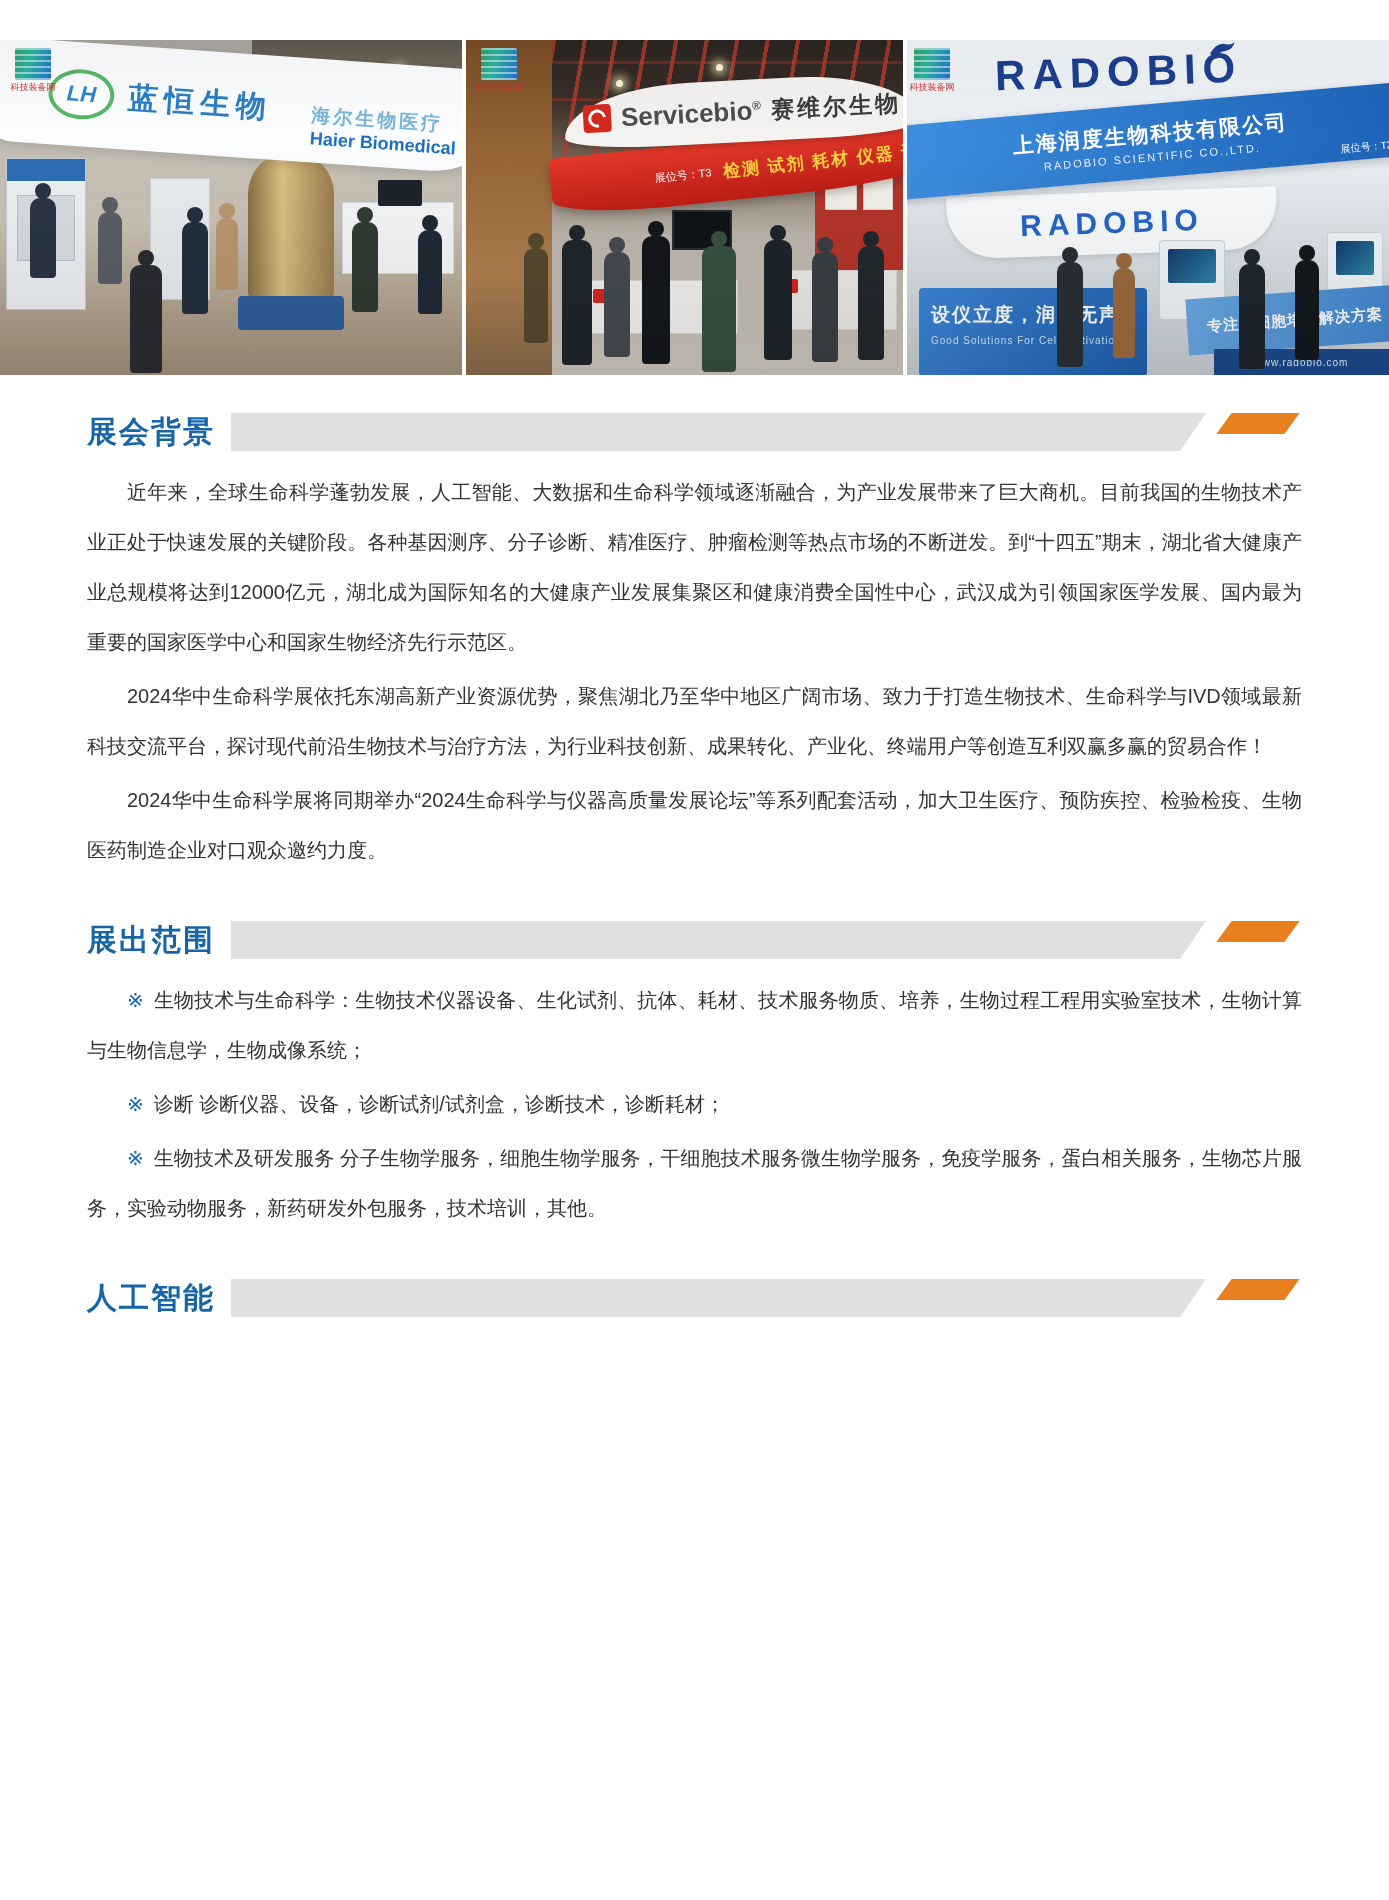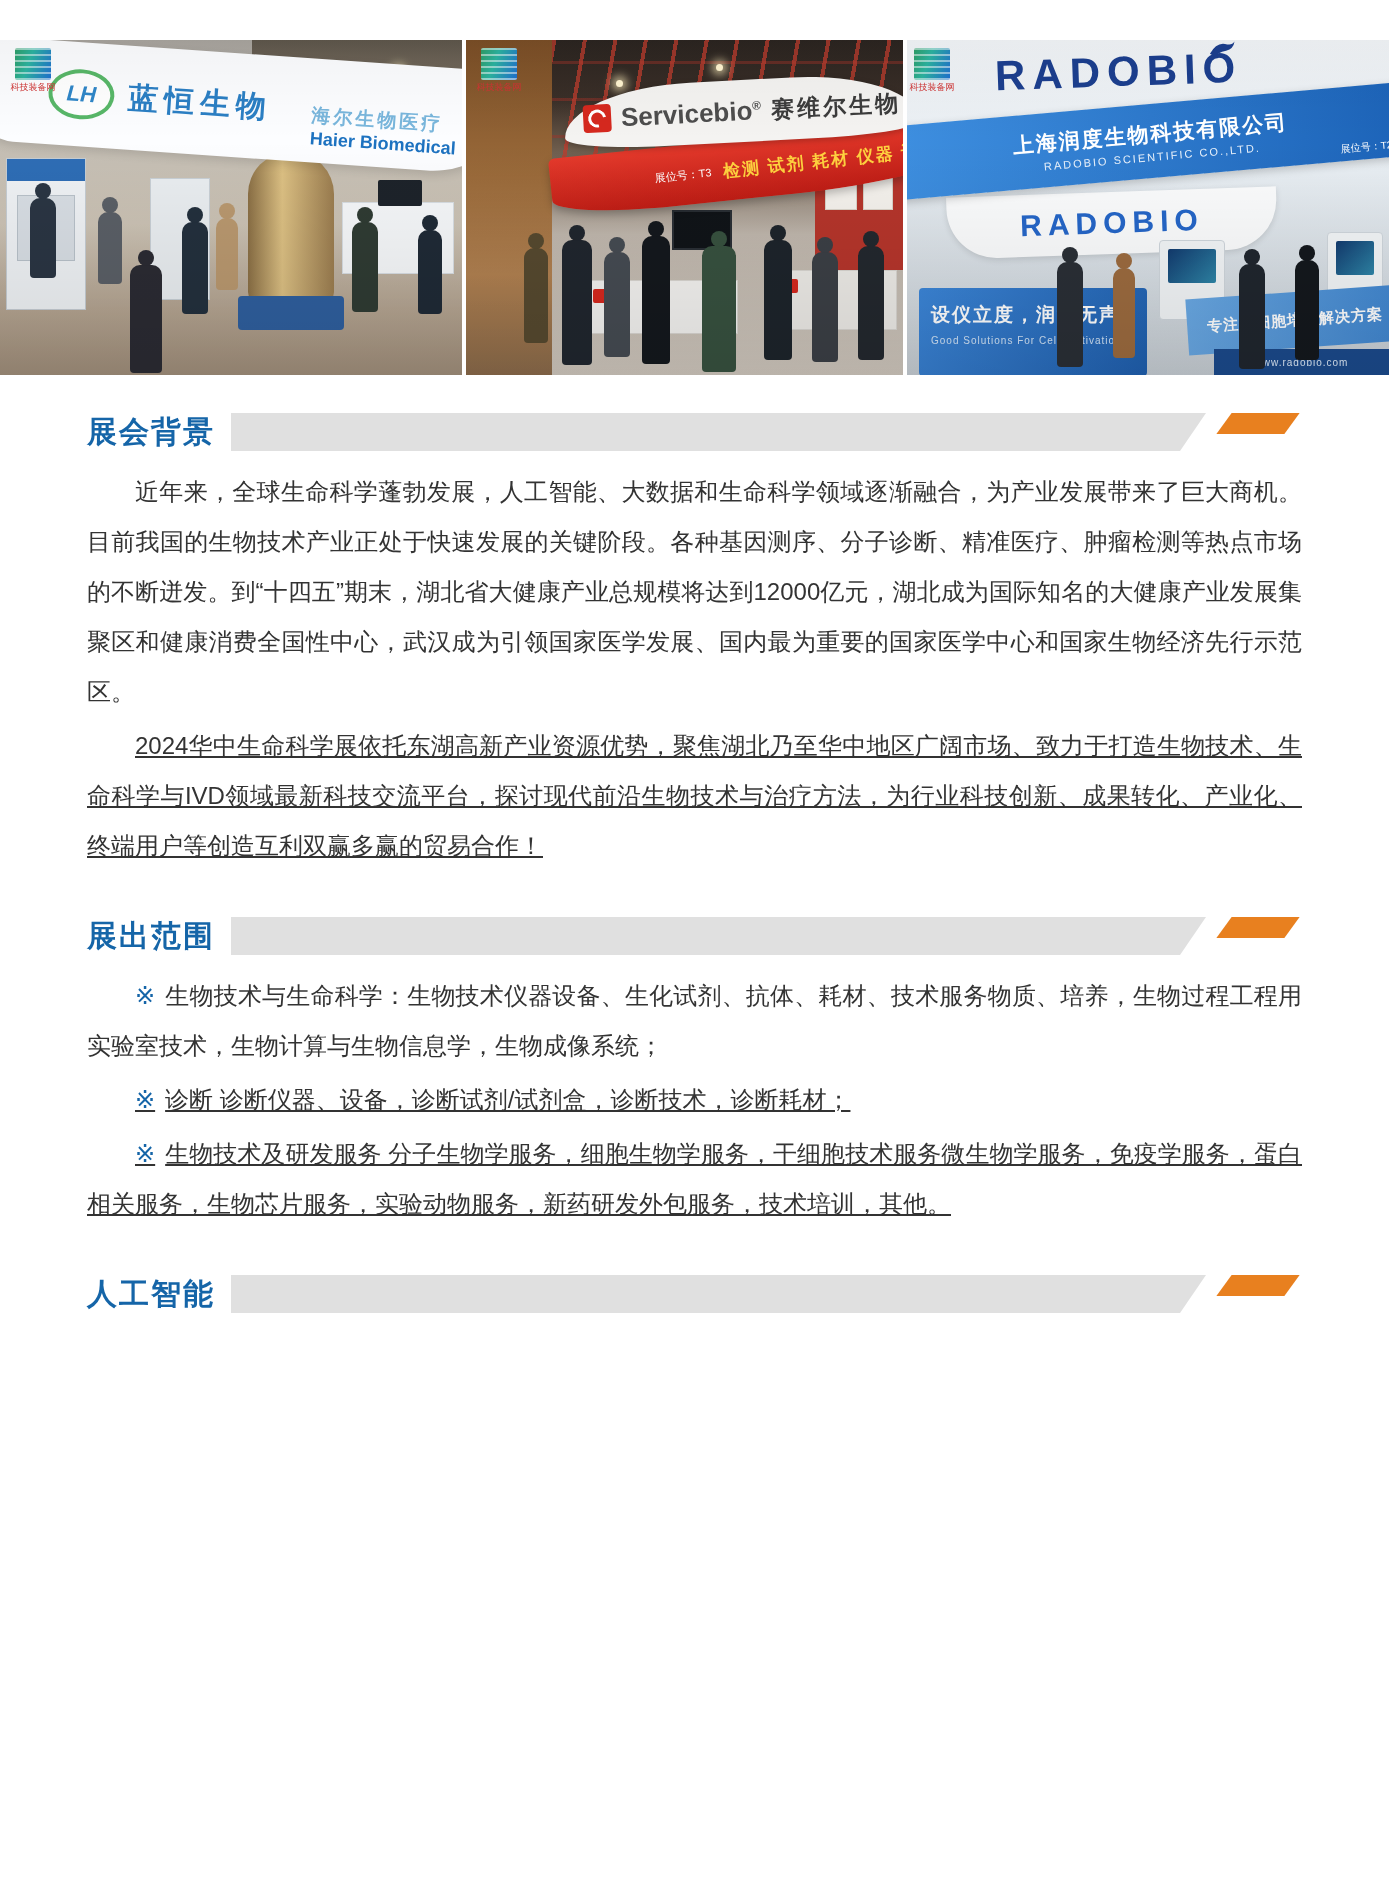--- a/index.html
+++ b/index.html
@@ -97,22 +97,22 @@
   .machine .screen{margin:8px;height:34px;background:linear-gradient(135deg,#123a6e,#2e86a8);border-radius:2px;}
   
   .content{padding:0 87px;}
   .section-header{display:flex;align-items:center;height:38px;margin:46px 0 16px;}
   .section-header.first{margin-top:38px;}
   .sec-title{margin:0;font-size:30px;font-weight:bold;color:#1565a8;letter-spacing:2px;white-space:nowrap;}
   .bar-wrap{position:relative;flex:1;height:38px;margin-left:16px;}
   .bar-gray{position:absolute;left:0;top:0;bottom:0;right:96px;background:#e0e0e0;
     clip-path:polygon(0 0,100% 0,calc(100% - 26px) 100%,0 100%);}
   .bar-orange{position:absolute;right:10px;top:0;width:68px;height:21px;background:#e8801f;transform:skewX(-36deg);}
-  p.body{margin:0;font-size:24px;line-height:50px;color:#333333;text-align:justify;}
-  p.body + p.body{margin-top:4px;text-decoration:underline;}
+  p.body{margin:0;font-size:20px;line-height:50px;color:#333333;text-align:justify;}
+  p.body + p.body{margin-top:4px;}
   .indent{text-indent:2em;}
   sup{font-size:0.55em;line-height:0;}
   .marker{color:#1565a8;margin-right:10px;}
 </style>
 </head>
 <body>
 
 <div class="page">
 
   <div class="photo-strip">
@@ -242,20 +242,21 @@
     <div class="section-header first">
       <h2 class="sec-title">展会背景</h2>
       <div class="bar-wrap">
         <div class="bar-gray"></div>
         <div class="bar-orange"></div>
       </div>
     </div>
     <p class="body indent">近年来，全球生命科学蓬勃发展，人工智能、大数据和生命科学领域逐渐融合，为产业发展带来了巨大商机。目前我国的生物技术产业正处于快速发展的关键阶段。各种基因测序、分子诊断、精准医疗、肿瘤检测等热点市场的不断迸发。到“十四五”期末，湖北省大健康产业总规模将达到12000亿元，湖北成为国际知名的大健康产业发展集聚区和健康消费全国性中心，武汉成为引领国家医学发展、国内最为重要的国家医学中心和国家生物经济先行示范区。</p>
     <p class="body indent">2024华中生命科学展依托东湖高新产业资源优势，聚焦湖北乃至华中地区广阔市场、致力于打造生物技术、生命科学与IVD领域最新科技交流平台，探讨现代前沿生物技术与治疗方法，为行业科技创新、成果转化、产业化、终端用户等创造互利双赢多赢的贸易合作！</p>
 
+    <p class="body indent">2024华中生命科学展将同期举办“2024生命科学与仪器高质量发展论坛”等系列配套活动，加大卫生医疗、预防疾控、检验检疫、生物医药制造企业对口观众邀约力度。</p>
 
     <div class="section-header">
       <h2 class="sec-title">展出范围</h2>
       <div class="bar-wrap">
         <div class="bar-gray"></div>
         <div class="bar-orange"></div>
       </div>
     </div>
     <p class="body indent"><span class="marker">※</span><span>生物技术与生命科学：生物技术仪器设备、生化试剂、抗体、耗材、技术服务物质、培养，生物过程工程用实验室技术，生物计算与生物信息学，生物成像系统；</span></p>
     <p class="body indent"><span class="marker">※</span><span>诊断 诊断仪器、设备，诊断试剂/试剂盒，诊断技术，诊断耗材；</span></p>

